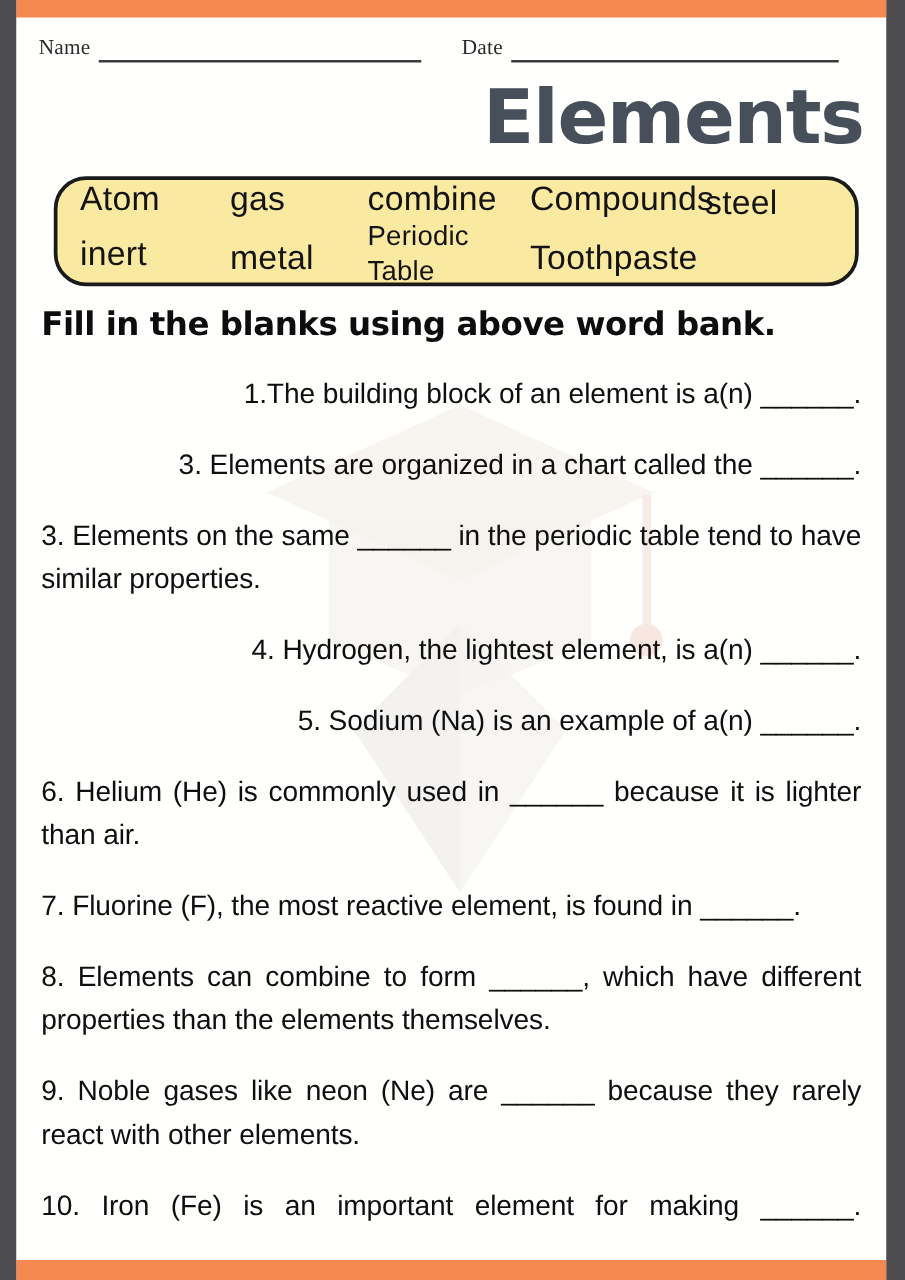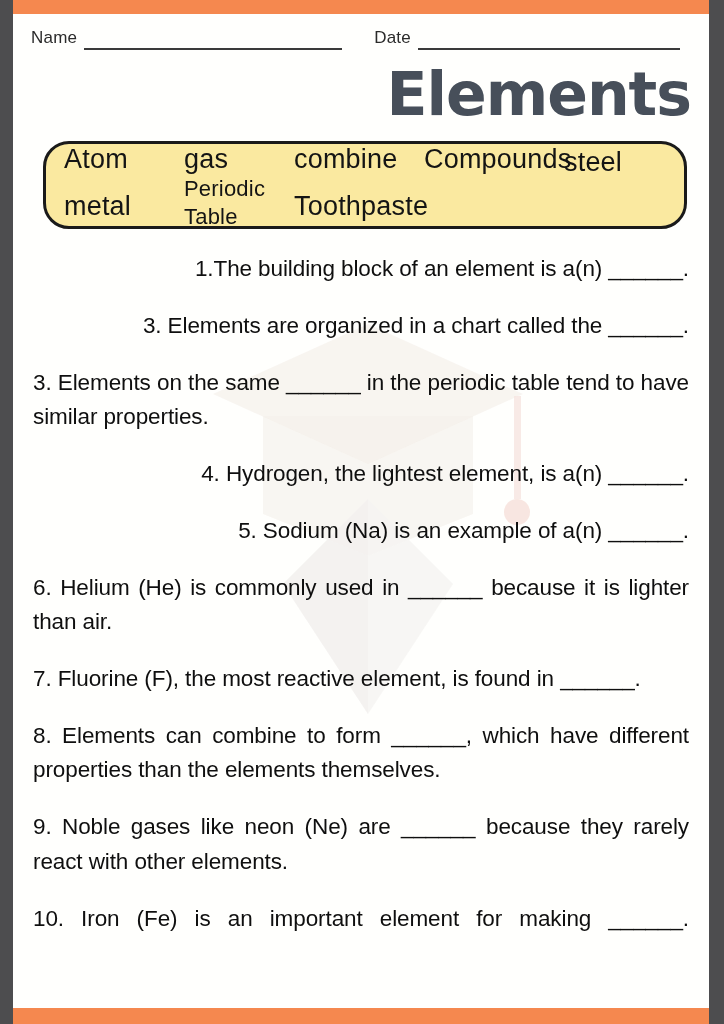--- a/index.html
+++ b/index.html
@@ -77,21 +77,21 @@
   }
 
   
   .namedate {
     display: flex;
     align-items: flex-end;
     padding-top: 14px;
     gap: 0;
   }
   .nd-label {
-    font-family: Liberation Sans, sans-serif;
+    font-family: Liberation Serif, serif;
     font-size: 17px;
     color: #2b2b2b;
     letter-spacing: .2px;
     white-space: nowrap;
     padding-bottom: 2px;
   }
   .nd-rule {
     border-bottom: 2px solid #3a3a3a;
     height: 17px;
     margin-left: 7px;
@@ -218,26 +218,28 @@
       <div class="title">Elements</div>
 
       <div class="wordbank">
         <div class="wb-grid">
           <span class="wb-word">Atom</span>
           <span class="wb-word">gas</span>
           <span class="wb-word">combine</span>
           <span class="wb-word wide">Compounds</span>
 
           <span class="wb-word nudge-down">steel</span>
+          <span class="wb-word">inert</span>
           <span class="wb-word nudge-down">metal</span>
           <span class="wb-word small">Periodic Table</span>
           <span class="wb-word wide nudge-down">Toothpaste</span>
         </div>
       </div>
 
+      <div class="instruction">Fill in the blanks using above word bank.</div>
 
       <div class="questions">
         <p class="q">1.The building block of an element is a(n) ______.</p>
         <p class="q">3. Elements are organized in a chart called the ______.</p>
         <p class="q justify">3. Elements on the same ______ in the periodic table tend to have similar properties.</p>
         <p class="q">4. Hydrogen, the lightest element, is a(n) ______.</p>
         <p class="q">5. Sodium (Na) is an example of a(n) ______.</p>
         <p class="q justify">6. Helium (He) is commonly used in ______ because it is lighter than air.</p>
         <p class="q justify">7. Fluorine (F), the most reactive element, is found in ______.</p>
         <p class="q justify">8. Elements can combine to form ______, which have different properties than the elements themselves.</p>

